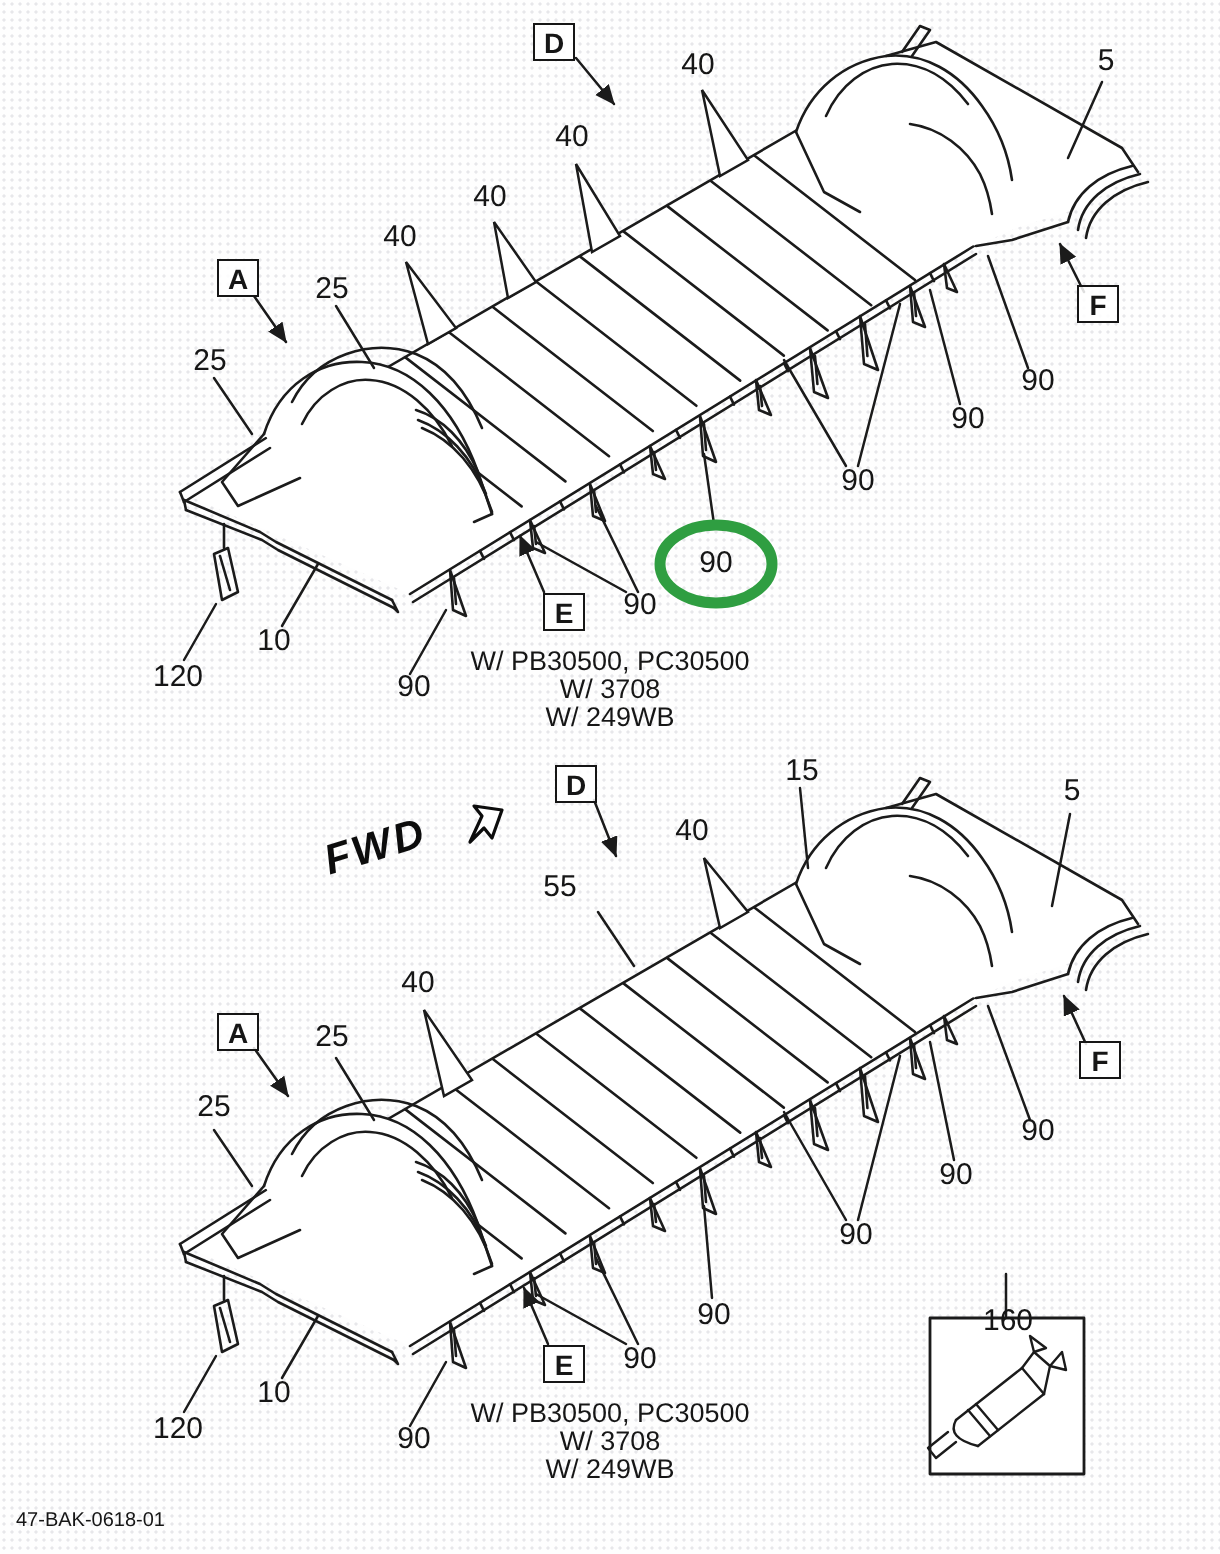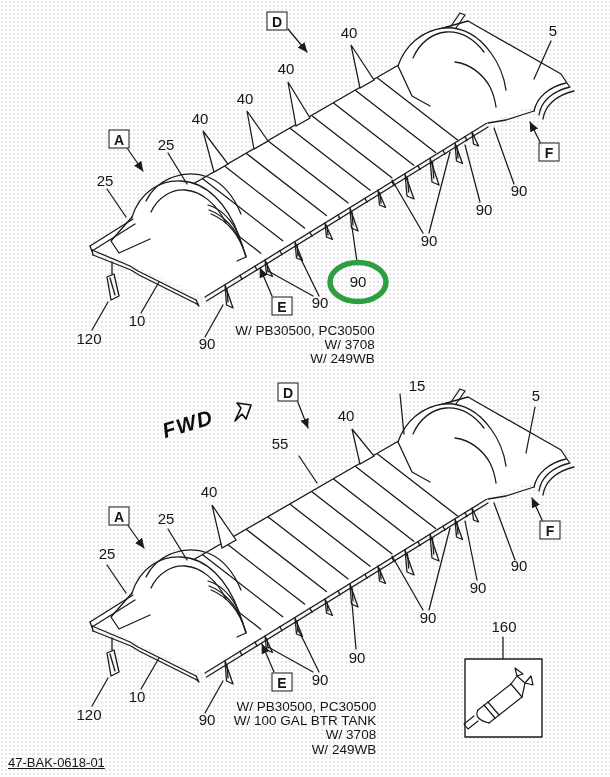--- a/index.html
+++ b/index.html
@@ -18,25 +18,25 @@
     user-select:none;
   }
   .refbox{
     position:absolute; transform:translate(-50%,-50%);
     width:19px; height:17px; border:1.7px solid #161616; background:rgba(255,255,255,.85);
     display:flex; align-items:center; justify-content:center;
     font-size:14px; font-weight:600; line-height:14px;
   }
   .caption{
     position:absolute; transform:translateX(-50%);
-    text-align:right; font-size:13.5px; line-height:14.2px; color:#161616;
+    text-align:center; font-size:13.5px; line-height:14.2px; color:#161616;
     white-space:nowrap;
   }
   .caption div{white-space:nowrap;}
-  .footer-text{position:absolute; font-size:13px; color:#161616;text-decoration:underline;}
+  .footer-text{position:absolute; font-size:10px; color:#161616;}
   .fwd{
     position:absolute; left:188px; top:424px;
     transform:translate(-50%,-50%) rotate(-17deg);
     font-size:21px; font-weight:800; font-style:italic; letter-spacing:1.5px;
     color:#0c0c0c;
   }
 </style>
 </head>
 <body>
 
@@ -255,40 +255,39 @@
   <div class="refbox" style="left:119px; top:516px;">
       <span>A</span>
     </div>
   <div class="refbox" style="left:282px; top:682px;">
       <span>E</span>
     </div>
   <div class="refbox" style="left:550px; top:530px;">
       <span>F</span>
     </div>
 
-  <div class="lbl" style="left:401px; top:386px;margin-left:16px;">15</div>
+  <div class="lbl" style="left:401px; top:386px;">15</div>
   <div class="lbl" style="left:346px; top:416px;">40</div>
   <div class="lbl" style="left:280px; top:444px;">55</div>
   <div class="lbl" style="left:209px; top:492px;">40</div>
   <div class="lbl" style="left:166px; top:519px;">25</div>
   <div class="lbl" style="left:107px; top:554px;">25</div>
   <div class="lbl" style="left:536px; top:396px;">5</div>
   <div class="lbl" style="left:519px; top:566px;">90</div>
   <div class="lbl" style="left:478px; top:588px;">90</div>
   <div class="lbl" style="left:428px; top:618px;">90</div>
   <div class="lbl" style="left:357px; top:658px;">90</div>
   <div class="lbl" style="left:320px; top:680px;">90</div>
   <div class="lbl" style="left:207px; top:720px;">90</div>
   <div class="lbl" style="left:137px; top:697px;">10</div>
   <div class="lbl" style="left:89px;  top:715px;">120</div>
-  <div class="lbl" style="left:504px; top:627px;">160</div>
+  <div class="lbl" style="left:504px; top:661px;">160</div>
 
   <div class="caption" style="left:305px; top:700px;">
     <div>W/ PB30500, PC30500</div>
-    <div>W/ 100 GAL BTR TANK</div>
     <div>W/ 3708</div>
     <div>W/ 249WB</div>
   </div>
 
   <div class="footer-text" style="left:8px; top:755px;">47-BAK-0618-01</div>
   <div class="footer-text" style="right:7px; top:790px;">J21</div>
 
 </div>
 
 </body></html>

